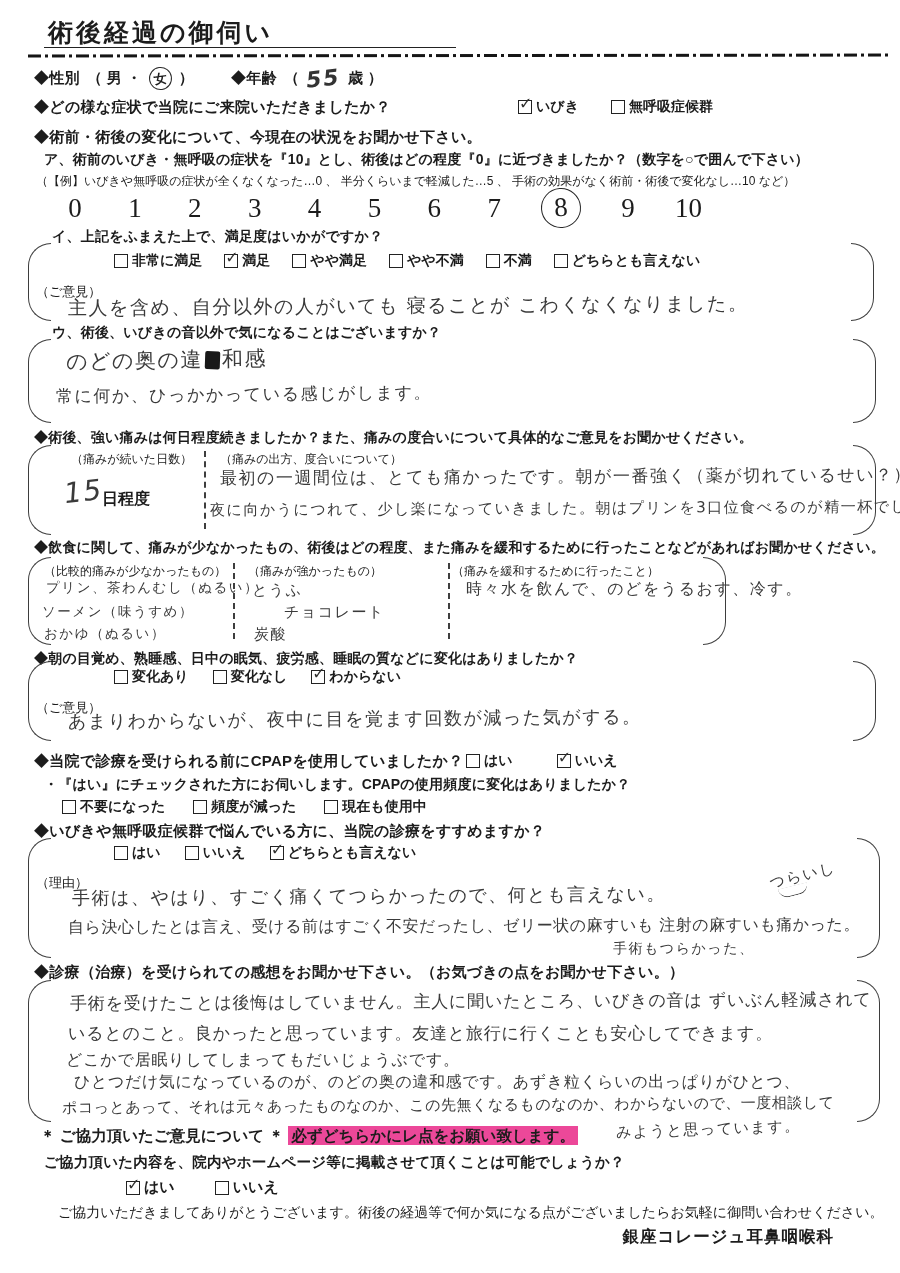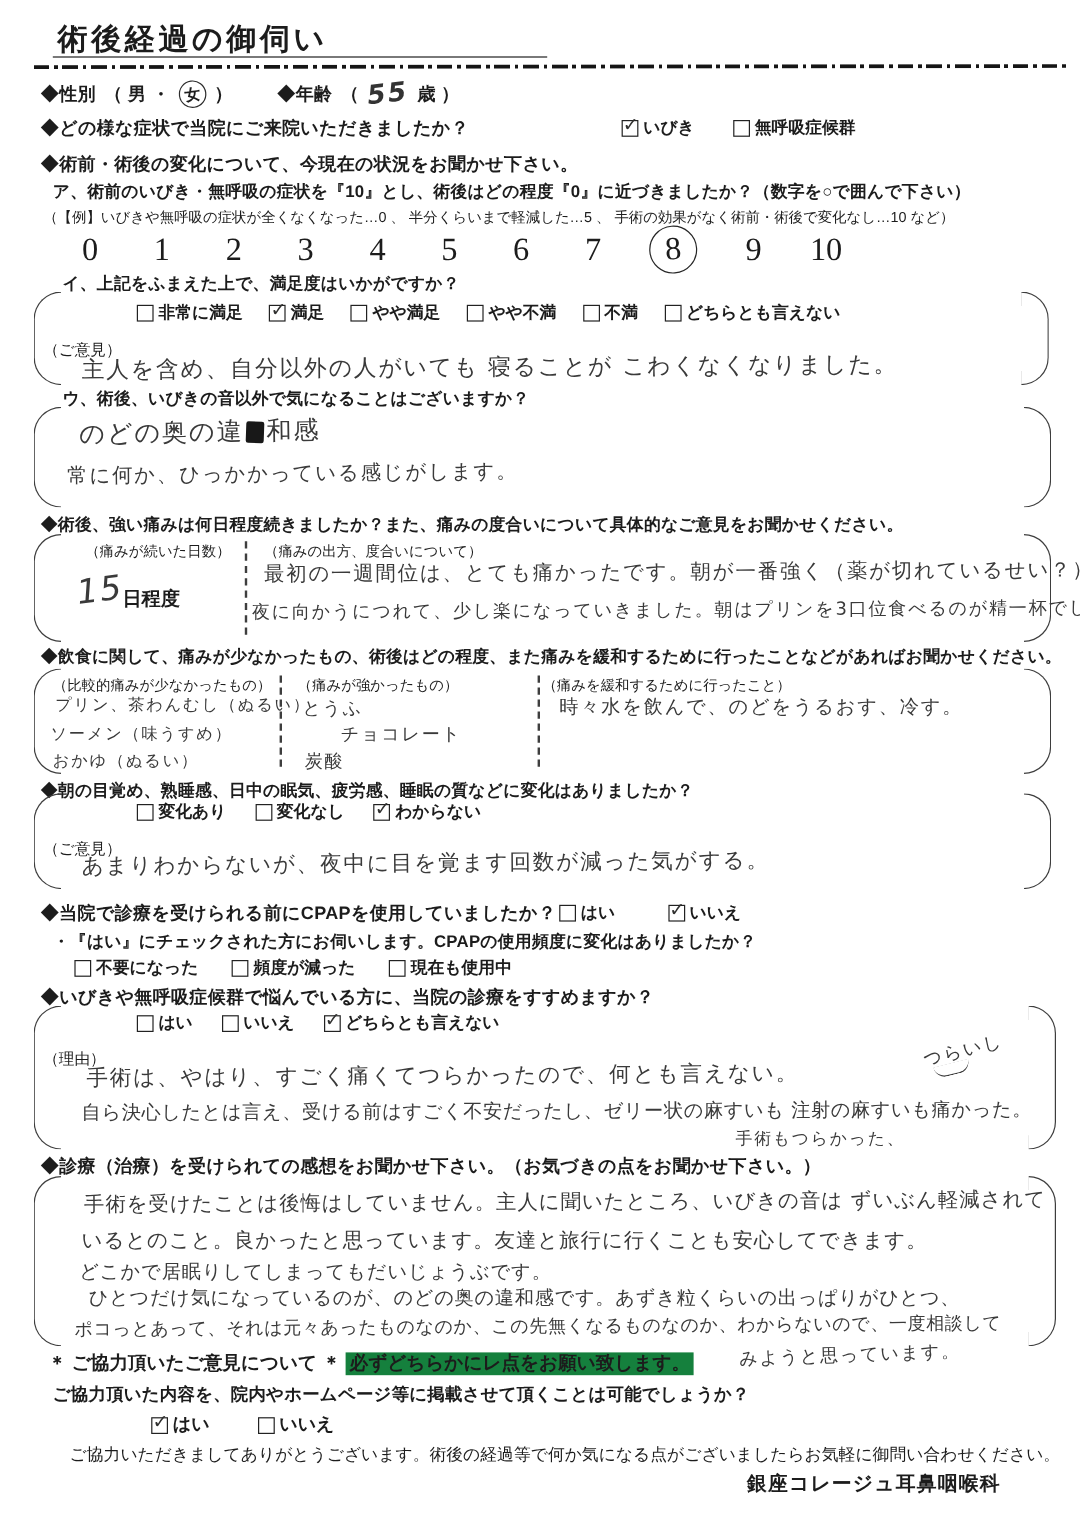--- a/index.html
+++ b/index.html
@@ -28,21 +28,21 @@
   .scale{display:flex;justify-content:space-between;align-items:center;
          font-family:"Liberation Serif","DejaVu Serif",serif;font-size:27px;}
   .scale .num{display:inline-block;text-align:center;min-width:26px;}
   .scale .num.circled{border:1.8px solid #262626;border-radius:50%;width:38px;height:38px;line-height:36px;min-width:38px;transform:rotate(-4deg);}
   
   .hw{font-family:"DejaVu Sans",sans-serif;color:#3a3a3a;letter-spacing:1.5px;white-space:nowrap;}
   .circ{display:inline-block;border:1.6px solid #2c2c2c;border-radius:50%;width:21px;height:21px;line-height:21px;
         text-align:center;font-size:13px;transform:rotate(-8deg);}
   .hw-age{font-family:"DejaVu Sans",sans-serif;color:#333;font-size:22px;font-style:italic;display:inline-block;transform:rotate(-6deg);letter-spacing:2px;}
   .scribble{display:inline-block;width:15px;height:18px;background:#181818;border-radius:2px;margin:0 2px;vertical-align:-3px;transform:rotate(3deg);}
-  .hl{background:#15803d;font-weight:700;padding:1px 3px;}
+  .hl{background:#ec4899;font-weight:700;padding:1px 3px;}
   .caret{width:30px;height:9px;border-bottom:1.7px solid #3a3a3a;border-radius:0 0 16px 16px;margin:-2px 0 0 6px;}
   .clinic{font-weight:700;font-size:16.5px;letter-spacing:1px;white-space:nowrap;}
 </style>
 </head>
 <body>
 
 <div class="page">
 
   <div class="abs title" style="left:48px;top:16px;">術後経過の御伺い</div>
   <div class="abs title-underline" style="left:44px;top:47px;"></div>
@@ -133,21 +133,21 @@
     <div class="abs small" style="left:32px;top:6px;margin-left:11px;">（痛みが続いた日数）</div>
     <div class="abs hw" style="left:36px;top:30px;font-size:28px;font-style:italic;transform:rotate(-7deg);">15</div>
     <div class="abs" style="left:74px;top:44px;font-size:16px;font-weight:700;white-space:nowrap;">日程度</div>
     <div class="vdash" style="left:176px;top:6px;height:78px;"></div>
     <div class="abs small" style="left:192px;top:6px;">（痛みの出方、度合いについて）</div>
     <div class="abs hw" style="left:192px;top:20px;font-size:17px;transform:rotate(-.3deg);">最初の一週間位は、とても痛かったです。朝が一番強く（薬が切れているせい？）</div>
     <div class="abs hw" style="left:182px;top:54px;font-size:15px;transform:rotate(-.3deg);">夜に向かうにつれて、少し楽になっていきました。朝はプリンを3口位食べるのが精一杯でした。</div>
   </div>
 
   <div class="abs q" style="left:34px;top:539px;">◆飲食に関して、痛みが少なかったもの、術後はどの程度、また痛みを緩和するために行ったことなどがあればお聞かせください。</div>
-  <div class="pbox" style="left:28px;top:557px;width:848px;height:88px;">
+  <div class="pbox" style="left:28px;top:557px;width:698px;height:88px;">
     <div class="abs small" style="left:16px;top:6px;">（比較的痛みが少なかったもの）</div>
     <div class="abs hw" style="left:18px;top:22px;font-size:13.5px;">プリン、茶わんむし（ぬるい）</div>
     <div class="abs hw" style="left:14px;top:46px;font-size:13.5px;">ソーメン（味うすめ）</div>
     <div class="abs hw" style="left:16px;top:68px;font-size:13.5px;">おかゆ（ぬるい）</div>
     <div class="vdash" style="left:205px;top:6px;height:76px;"></div>
     <div class="abs small" style="left:220px;top:6px;">（痛みが強かったもの）</div>
     <div class="abs hw" style="left:224px;top:24px;font-size:15px;">とうふ</div>
     <div class="abs hw" style="left:224px;top:46px;font-size:15px;margin-left:32px;">チョコレート</div>
     <div class="abs hw" style="left:226px;top:68px;font-size:15px;">炭酸</div>
     <div class="vdash" style="left:420px;top:6px;height:76px;"></div>

